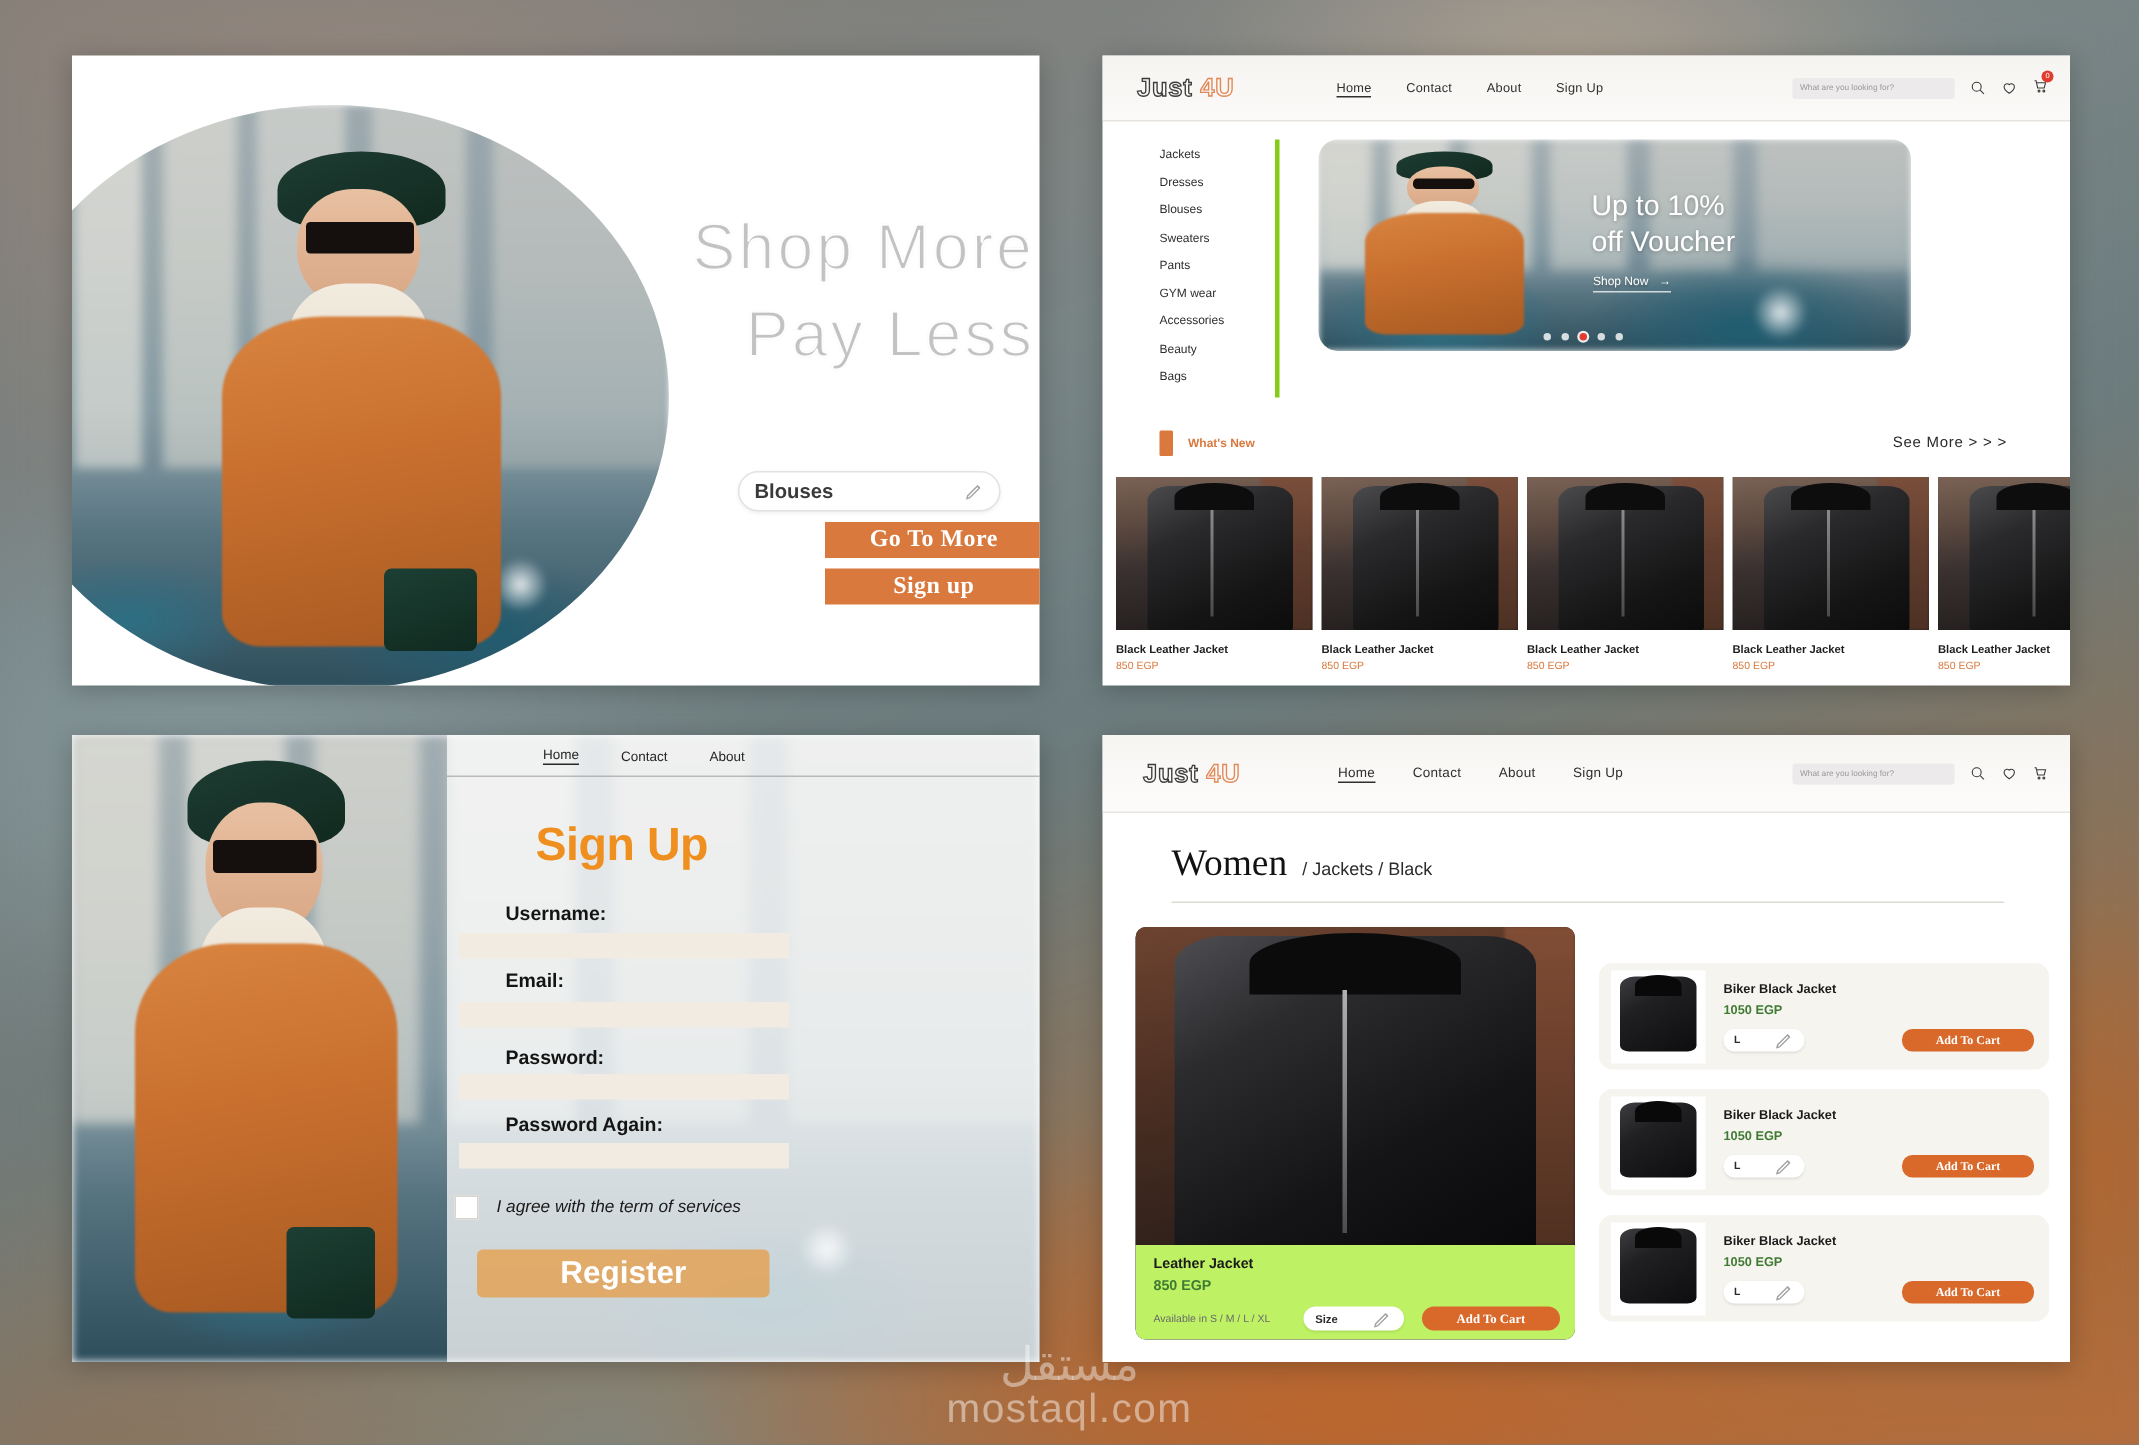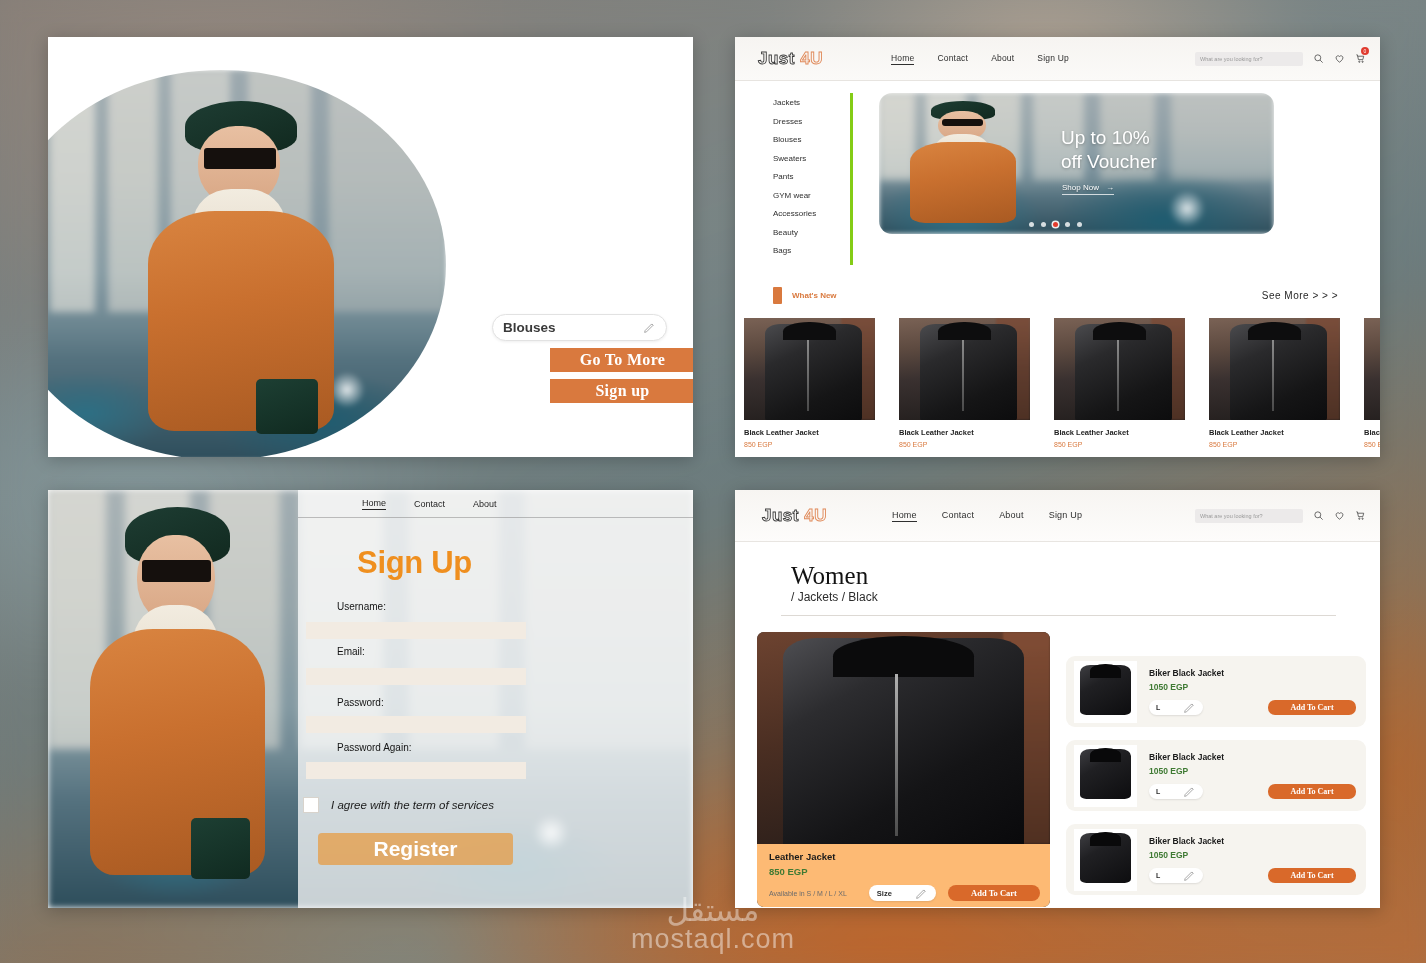--- a/index.html
+++ b/index.html
@@ -213,21 +213,21 @@
   .dot.active { background: #e33c2e; box-shadow: 0 0 0 1.5px rgba(255,255,255,0.9); }
 
   .whatsnew-row {
     display: flex; align-items: center; margin: 22px 42px 0 38px;
   }
   .wn-bar { width: 9px; height: 17px; background: #d9793e; border-radius: 1px; }
   .wn-label { font-size: 8px; color: #d9793e; margin-left: 10px; font-weight: bold; }
   .see-more { margin-left: auto; font-size: 10px; color: #2a2a2a; letter-spacing: .5px; cursor: pointer; }
 
   .products {
-    display: flex; gap: 24px; margin: 14px 0 0 0; padding-left: 9px;
+    display: flex; gap: 6px; margin: 14px 0 0 0; padding-left: 9px;
   }
   .pcard { width: 131px; flex: none; }
   .pcard .pimg {
     width: 131px; height: 102px;
     background:
       linear-gradient(175deg, #7a6255 0%, #5d4a40 28%, #3a3130 55%, #211d1c 100%);
     position: relative; overflow: hidden;
   }
   .pimg .jacket {
     position: absolute; left: 16%; top: 6%; width: 74%; height: 96%;
@@ -268,21 +268,21 @@
     border-bottom: 1px solid rgba(120,120,120,0.45);
   }
   .su-nav a { font-size: 9px; color: #262626; text-decoration: none; }
   .su-nav a.active { border-bottom: 1px solid #262626; padding-bottom: 1px; }
   .su-title {
     position: absolute; left: 357px; top: 545px;
     font-size: 31px; font-weight: bold; color: #ef8f1f;
     letter-spacing: -.3px;
   }
   .field-label {
-    position: absolute; left: 306px; font-size: 10px; font-weight: normal; color: #141414; padding-left: 31px;
+    position: absolute; left: 306px; font-size: 13px; font-weight: bold; color: #141414; padding-left: 31px;
   }
   .field-input {
     position: absolute; left: 306px; width: 220px; height: 17px;
     background: #f2ebe2; border: none;
   }
   .agree-row {
     position: absolute; left: 303px; top: 797px; display: flex; align-items: center; gap: 12px;
   }
   .agree-box { width: 16px; height: 16px; background: #fff; border: 1px solid #d8d3cc; }
   .agree-txt { font-size: 11.5px; font-style: italic; color: #1a1a1a; }
@@ -300,21 +300,21 @@
   .pp-header {
     height: 52px; position: relative;
     background: linear-gradient(180deg, #f7f5f2 0%, #fdfcfb 100%);
     border-bottom: 1px solid #e8e5e1;
     display: flex; align-items: center;
   }
   .pp-header .logo { font-size: 17px; margin-left: 27px; }
   .pp-header .nav { margin-left: 65px; gap: 25px; }
   .pp-header .nav a { font-size: 9px; }
   .breadcrumb-row {
-    display: flex; align-items: baseline; margin: 20px 0 0 46px; flex-direction: column;
+    display: flex; align-items: baseline; margin: 20px 0 0 46px;
   }
   .bc-main { font-family: "Liberation Serif", serif; font-size: 25px; color: #121212; }
   .bc-sub { font-size: 12px; color: #2c2c2c; margin-left: 10px; }
   .bc-rule { margin: 11px 44px 0 46px; height: 1px; background: #ddd9d4; }
 
   .pp-main { display: flex; margin: 16px 0 0 22px; }
   .big-card {
     width: 293px; height: 275px; position: relative; overflow: hidden;
     border-radius: 7px;
     background: #2a2522;
@@ -335,21 +335,21 @@
   .bigphoto .bcollar {
     position: absolute; left: 26%; top: 2%; width: 48%; height: 19%;
     background: #0b0b0c; border-radius: 50% 50% 0 0;
   }
   .bigphoto .bbrick {
     position: absolute; right: 0; top: 0; width: 16%; height: 100%;
     background: linear-gradient(180deg, #8a5238 0%, #5b3624 100%); opacity: .8; filter: blur(1px);
   }
   .big-info {
     position: absolute; left: 0; right: 0; bottom: 0; height: 63px;
-    background: #fdba74; padding: 7px 10px 0 12px;
+    background: #bef264; padding: 7px 10px 0 12px;
   }
   .bi-name { font-size: 9.5px; font-weight: bold; color: #1a1a1a; }
   .bi-price { font-size: 9.5px; font-weight: bold; color: #3f7a33; margin-top: 4px; }
   .bi-row { display: flex; align-items: center; margin-top: 8px; }
   .bi-avail { font-size: 7px; color: #6b6b6b; }
   .size-select {
     margin-left: 22px; width: 67px; height: 16px; background: #fff;
     border-radius: 9px; display: flex; align-items: center; padding: 0 8px;
     box-shadow: 0 1px 2px rgba(0,0,0,0.10);
   }
@@ -428,20 +428,24 @@
         <div class="m-hat"></div>
         <div class="m-face"></div>
         <div class="m-glasses"></div>
         <div class="m-neck"></div>
         <div class="m-coat"></div>
         <div class="m-bag"></div>
       </div>
     </div>
   </div>
 
+  <div class="hero-headline">
+    <span class="l1">Shop More</span>
+    <span class="l2">Pay Less</span>
+  </div>
 
   <div class="hero-search">
     <span class="txt">Blouses</span>
     <svg class="pencil" viewBox="0 0 24 24">
       <path d="M3 21l3.5-1 12-12-2.5-2.5-12 12z" fill="none" stroke="#555" stroke-width="1.7"></path>
       <path d="M16 5.5L18.5 8" fill="none" stroke="#555" stroke-width="1.7"></path>
     </svg>
   </div>
   <button class="hero-btn" id="btn-goshop">Go To More</button>
   <button class="hero-btn" id="btn-signup-hero">Sign up</button>

